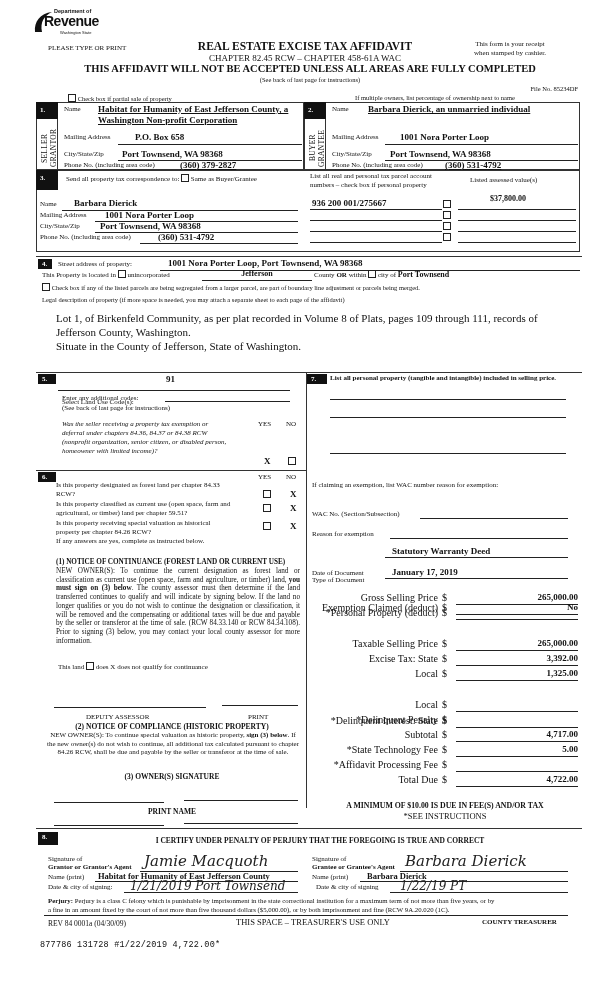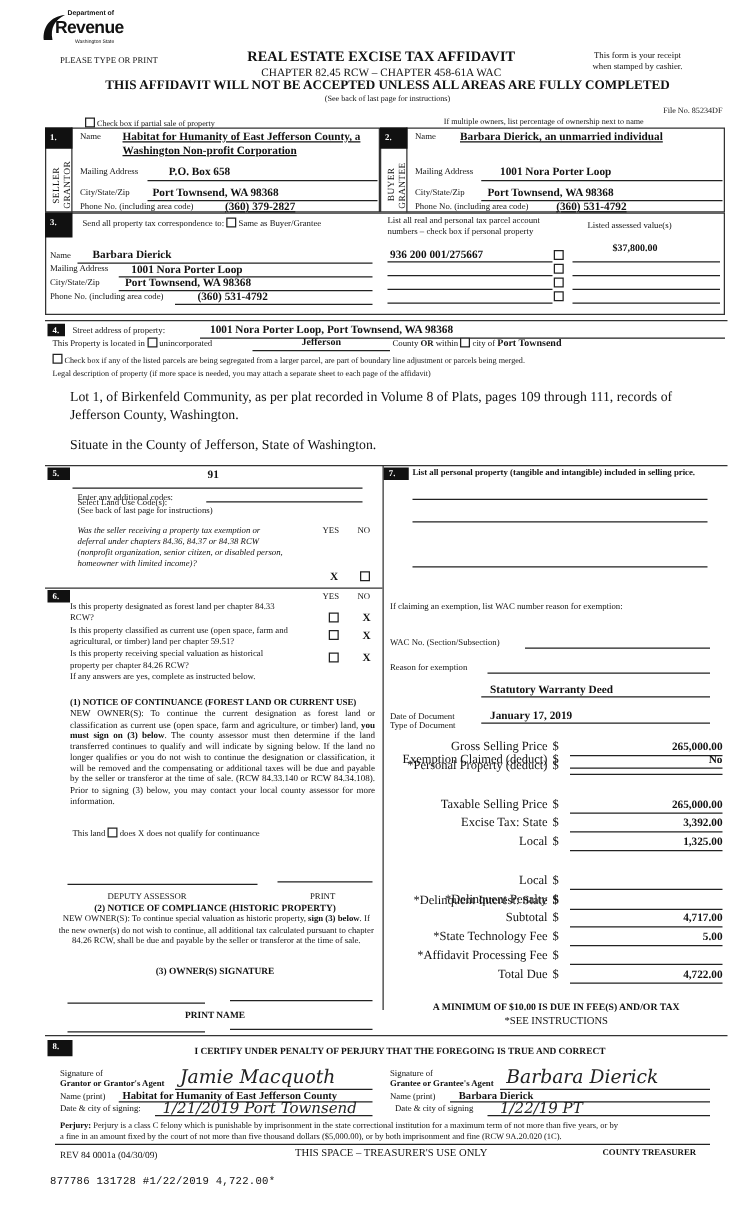--- a/index.html
+++ b/index.html
@@ -154,21 +154,21 @@
   <span>city of</span>
   <b style="font-size:8px;">Port Townsend</b>
 </div>
 <div class="abs tiny" style="left:42px;top:283px;font-size:6.5px;">
   <span class="cb"></span>
   <span>Check box if any of the listed parcels are being segregated from a larger parcel, are part of boundary line adjustment or parcels being merged.</span>
 </div>
 <div class="abs tiny" style="left:42px;top:296px;font-size:6.5px;">Legal description of property (if more space is needed, you may attach a separate sheet to each page of the affidavit)</div>
 <div class="abs" style="left:56px;top:312px;font-size:11px;">Lot 1, of Birkenfeld Community, as per plat recorded in Volume 8 of Plats, pages 109 through 111, records of</div>
 <div class="abs" style="left:56px;top:326px;font-size:11px;">Jefferson County, Washington.</div>
-<div class="abs" style="left:56px;top:350px;font-size:11px;text-align:center;">Situate in the County of Jefferson, State of Washington.</div>
+<div class="abs" style="left:56px;top:340px;font-size:11px;text-align:center;">Situate in the County of Jefferson, State of Washington.</div>
 
 <div class="abs" style="left:36px;top:372px;width:546px;border-top:1px solid #333;"></div>
 <div class="abs" style="left:306px;top:372px;height:436px;border-left:1px solid #333;"></div>
 <div class="secnum" style="left:38px;top:374px;width:18px;">5.</div>
 <div class="abs small" style="left:62px;top:365px;margin-top:33px;">Select Land Use Code(s):</div>
 <div class="abs val" style="left:166px;top:374px;">91</div>
 <div class="line" style="left:58px;top:390px;width:232px;"></div>
 <div class="abs small" style="left:62px;top:394px;">Enter any additional codes:</div>
 <div class="line" style="left:165px;top:401px;width:125px;"></div>
 <div class="abs small" style="left:62px;top:404px;">(See back of last page for instructions)</div>

